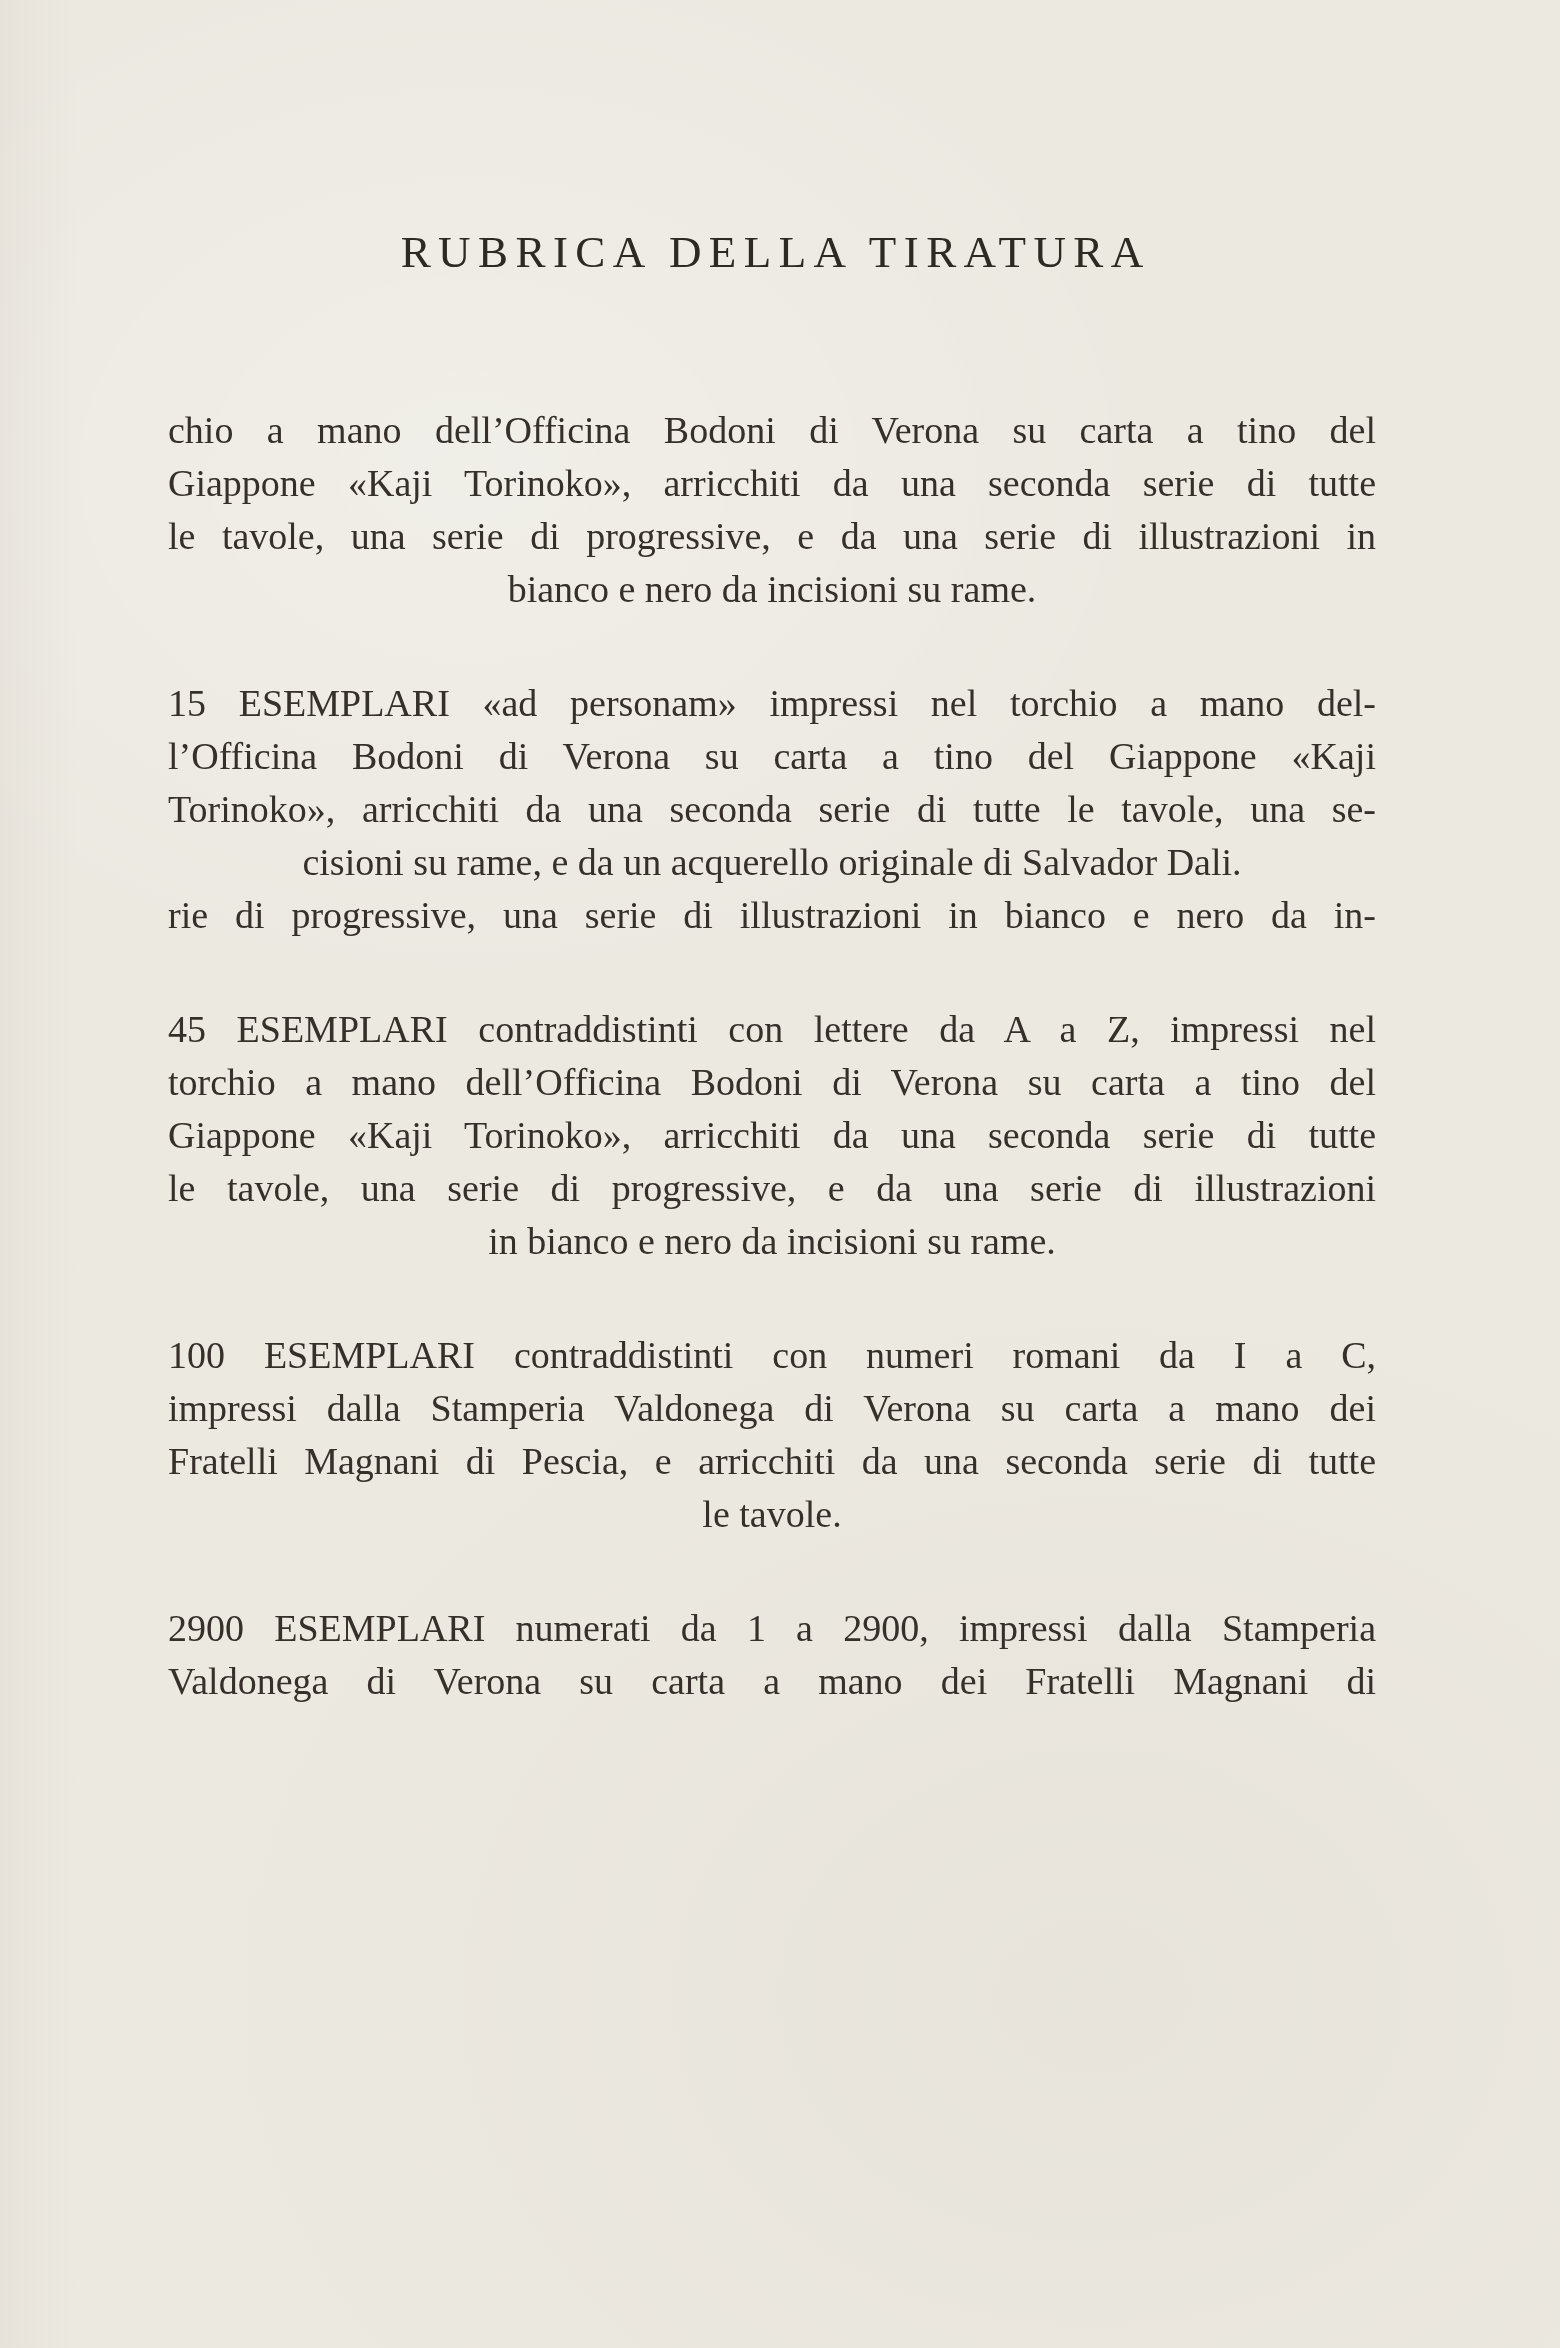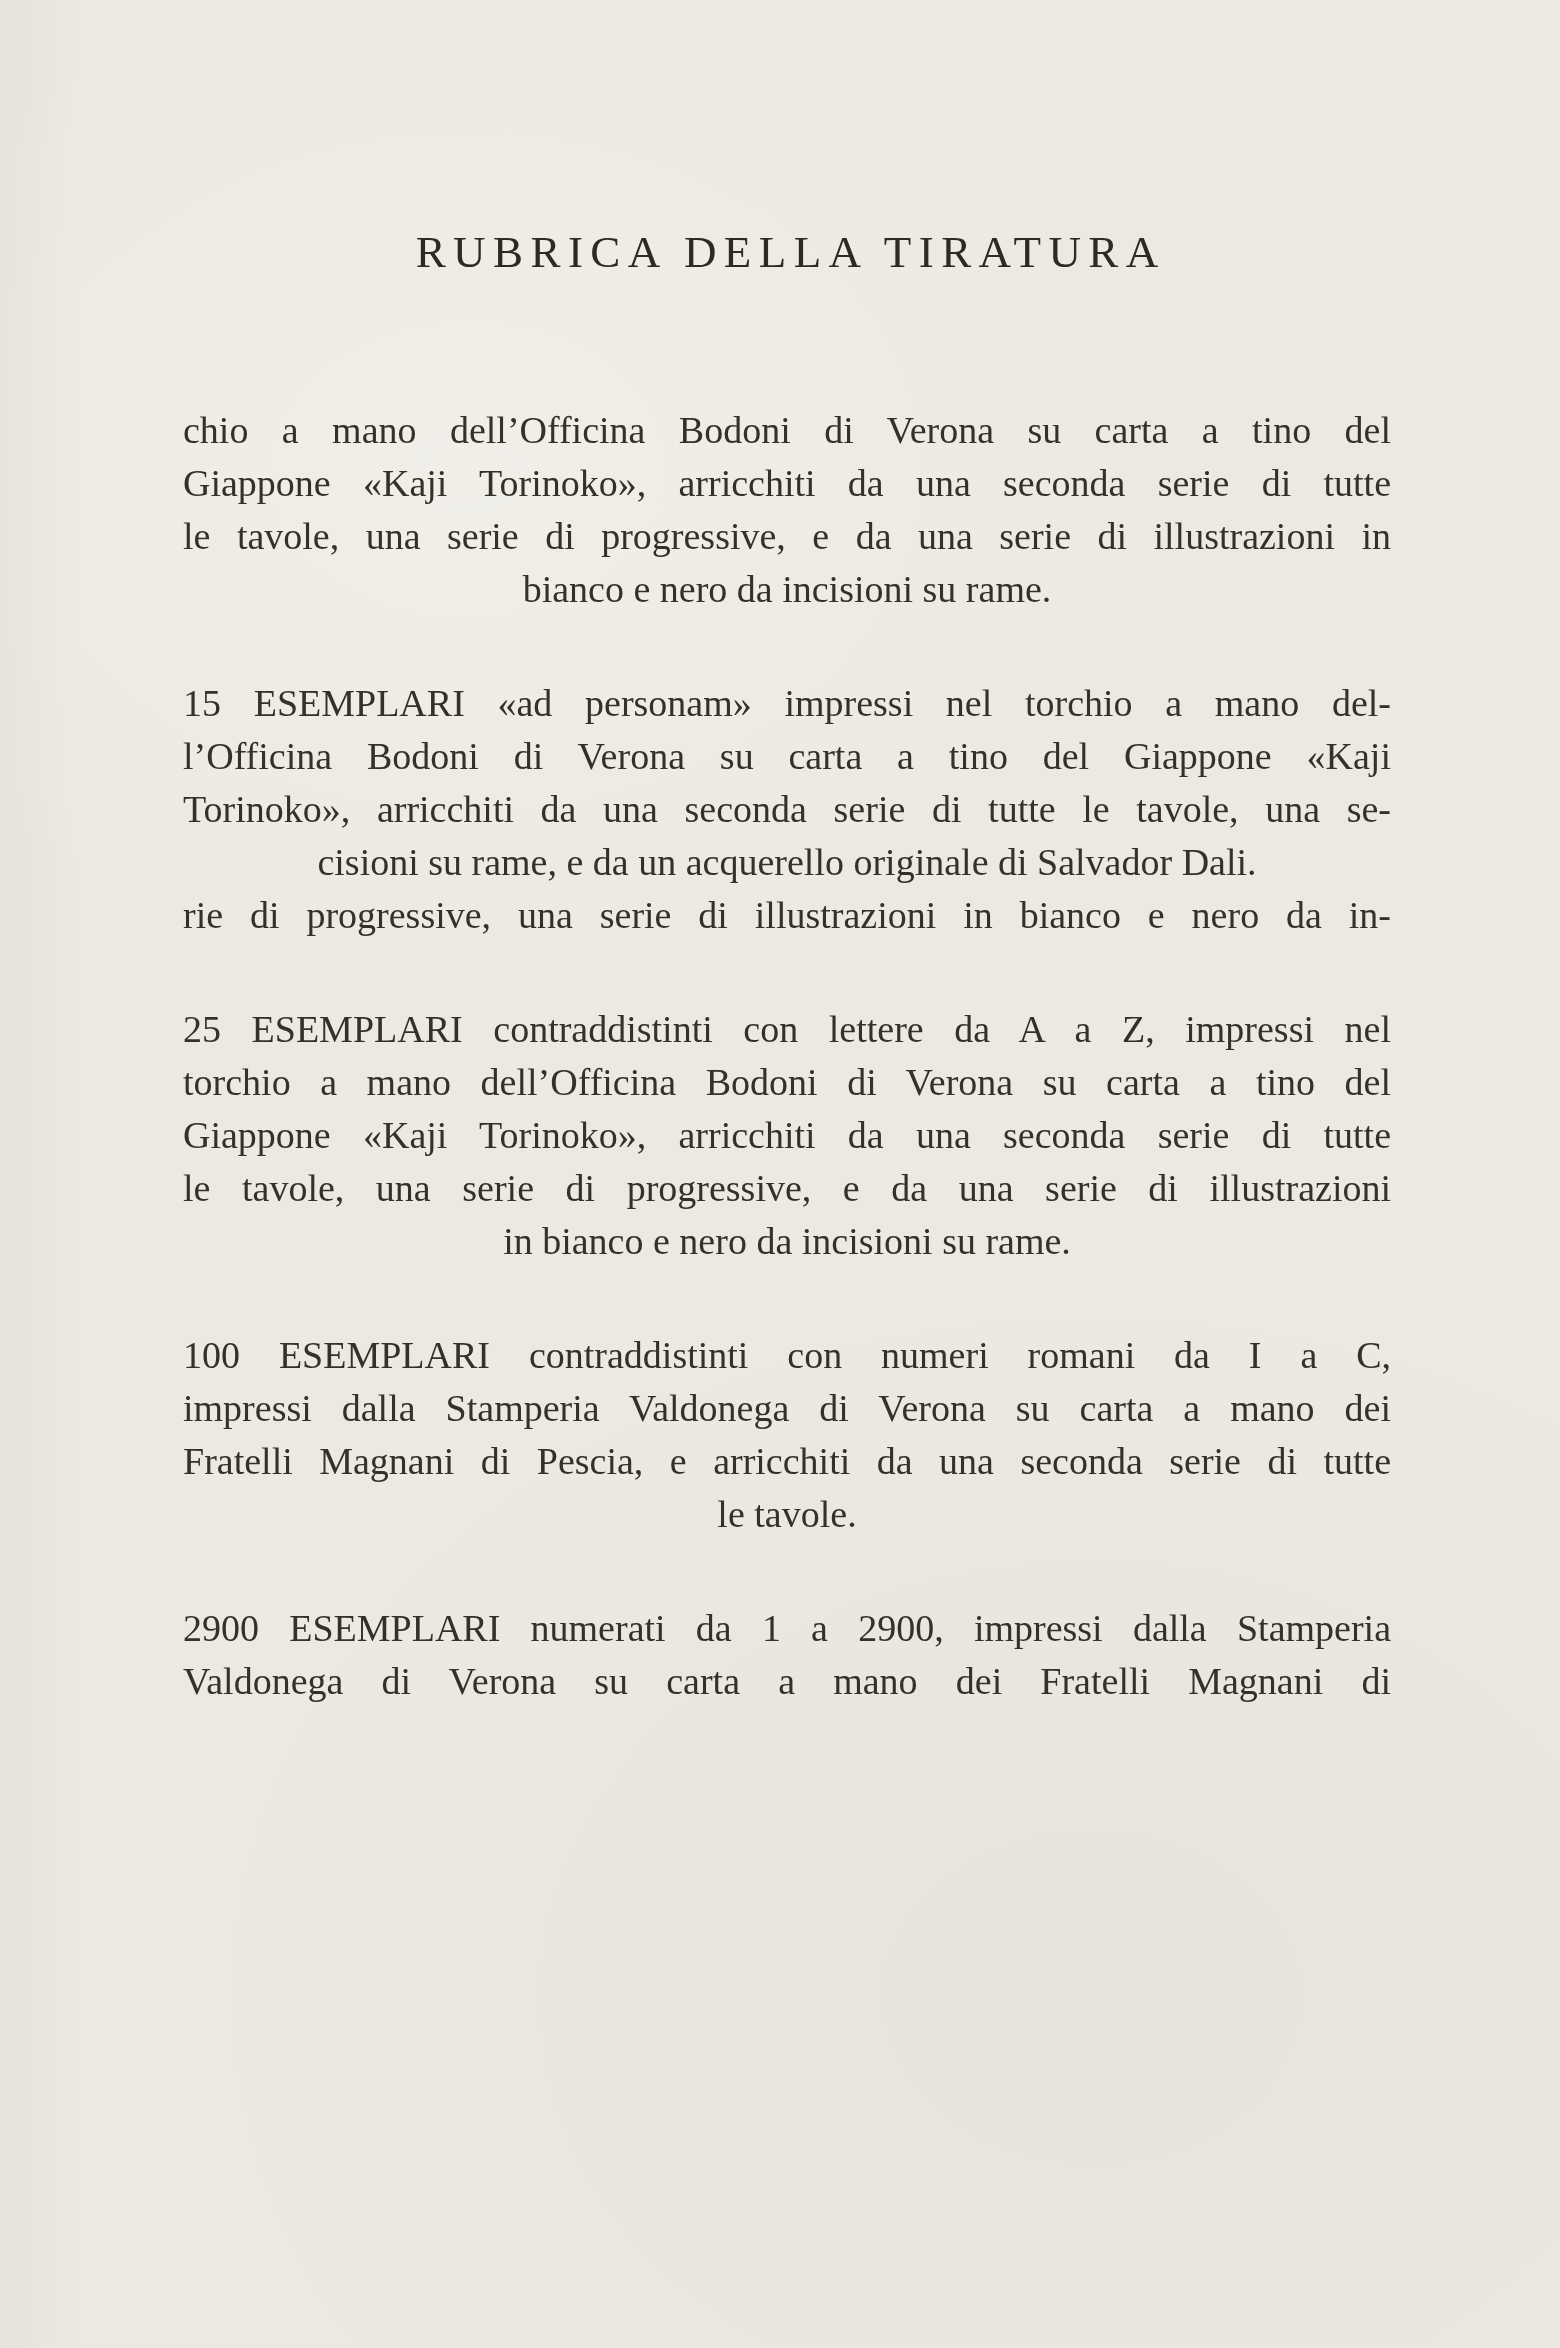--- a/index.html
+++ b/index.html
@@ -21,21 +21,21 @@
     position: absolute;
     inset: 0;
     pointer-events: none;
     background:
       linear-gradient(90deg, rgba(120,110,95,0.05), rgba(120,110,95,0.0) 5%),
       radial-gradient(ellipse 1182px 887px at 30% 20%, rgba(255,255,255,0.25), rgba(255,255,255,0) 60%),
       radial-gradient(ellipse 1379px 1084px at 70% 85%, rgba(140,130,112,0.05), rgba(140,130,112,0) 65%);
   }
   .content {
     position: absolute;
-    left: 183px;
+    left: 168px;
     top: 0;
     width: 1208px;
   }
   .title {
     margin: 225px 0 0 0;
     text-align: center;
     font-size: 45px;
     line-height: 55px;
     font-weight: normal;
     letter-spacing: 0.165em;
@@ -81,21 +81,21 @@
 
       <div class="para">
         <div class="line j">15 ESEMPLARI «ad personam» impressi nel torchio a mano del-</div>
         <div class="line j">l’Officina Bodoni di Verona su carta a tino del Giappone «Kaji</div>
         <div class="line j">Torinoko», arricchiti da una seconda serie di tutte le tavole, una se-</div>
         <div class="line">cisioni su rame, e da un acquerello originale di Salvador Dali.</div>
         <div class="line j">rie di progressive, una serie di illustrazioni in bianco e nero da in-</div>
       </div>
 
       <div class="para">
-        <div class="line j">25 ESEMPLARI contraddistinti con lettere da A a Z, impressi nel</div>
+        <div class="line j">45 ESEMPLARI contraddistinti con lettere da A a Z, impressi nel</div>
         <div class="line j">torchio a mano dell’Officina Bodoni di Verona su carta a tino del</div>
         <div class="line j">Giappone «Kaji Torinoko», arricchiti da una seconda serie di tutte</div>
         <div class="line j">le tavole, una serie di progressive, e da una serie di illustrazioni</div>
         <div class="line">in bianco e nero da incisioni su rame.</div>
       </div>
 
       <div class="para">
         <div class="line j">100 ESEMPLARI contraddistinti con numeri romani da I a C,</div>
         <div class="line j">impressi dalla Stamperia Valdonega di Verona su carta a mano dei</div>
         <div class="line j">Fratelli Magnani di Pescia, e arricchiti da una seconda serie di tutte</div>

